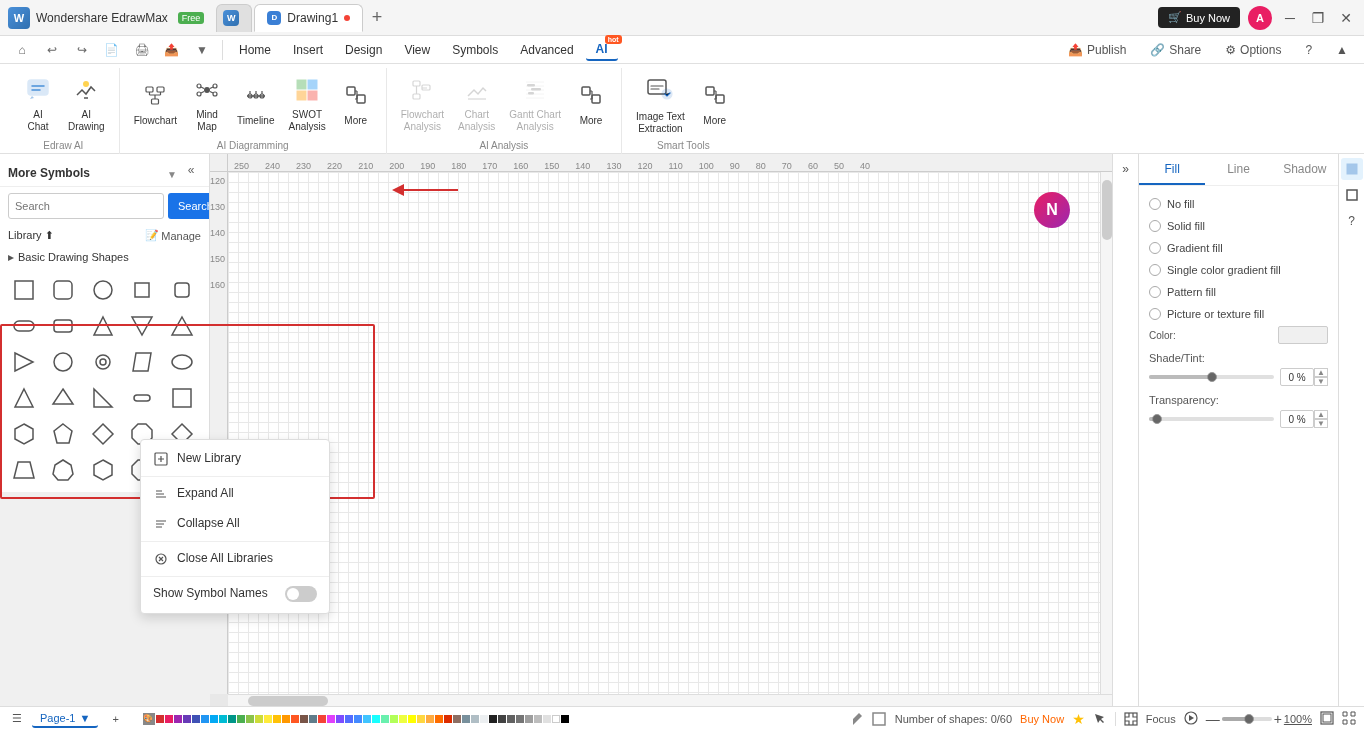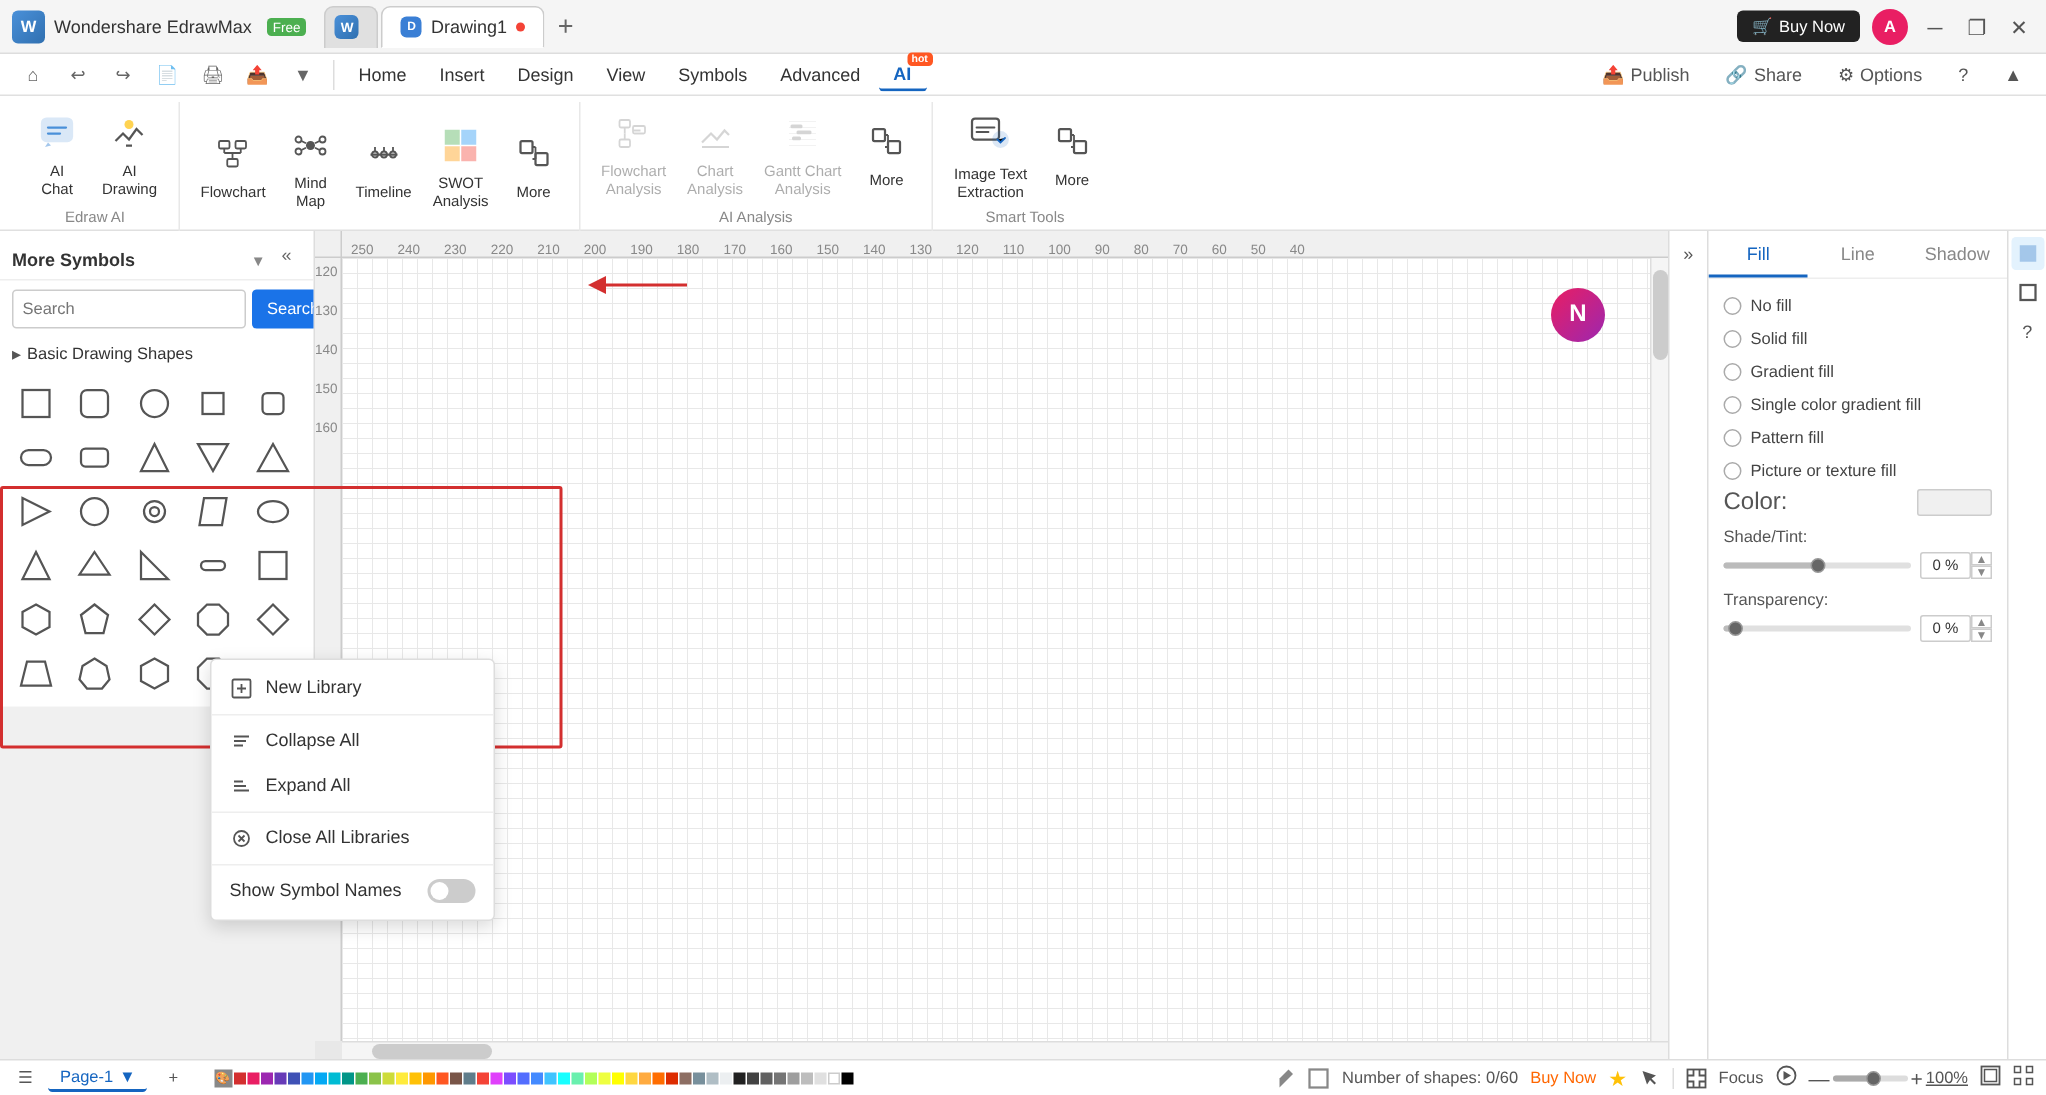--- a/index.html
+++ b/index.html
@@ -218,21 +218,21 @@
       font-size: 11px; color: #333; padding: 2px 0;
     }
     .radio-circle {
       width: 12px; height: 12px; border-radius: 50%; border: 1px solid #aaa;
       flex-shrink: 0;
     }
     .fill-label { font-size: 11px; color: #444; }
     .color-row {
       display: flex; align-items: center; gap: 6px; margin-top: 4px;
     }
-    .color-label { font-size: 16px; color: #555; }
+    .color-label { font-size: 10px; color: #555; }
     .color-swatch {
       width: 50px; height: 18px; background: #f0f0f0; border: 1px solid #ccc;
       border-radius: 2px; margin-left: auto;
     }
     .slider-row { margin-top: 8px; }
     .slider-label { font-size: 11px; color: #555; margin-bottom: 4px; }
     .slider-container { display: flex; align-items: center; gap: 6px; }
     .slider-track {
       flex: 1; height: 4px; background: #e0e0e0; border-radius: 2px; position: relative;
     }
@@ -448,20 +448,23 @@
         <div class="btn-icon">
           <svg width="24" height="24" viewBox="0 0 24 24">
             <rect x="3" y="3" width="8" height="8" rx="1" fill="none" stroke="#555" stroke-width="1.5"></rect>
             <path d="M11 7h2M13 7v8M11 15h2" stroke="#555" stroke-width="1.2"></path>
             <rect x="13" y="11" width="8" height="8" rx="1" fill="none" stroke="#555" stroke-width="1.5"></rect>
           </svg>
         </div>
         <span class="btn-label">More</span>
       </div>
     </div>
+    <div class="toolbar-section-label-row">
+      <span class="toolbar-section-label">AI Diagramming</span>
+    </div>
   </div>
 
   <div class="toolbar-section">
     <div class="toolbar-section-items">
       <div class="toolbar-btn disabled">
         <div class="btn-icon">
           <svg width="24" height="24" viewBox="0 0 24 24">
             <rect x="3" y="3" width="7" height="5" rx="1" fill="none" stroke="#999" stroke-width="1.2"></rect>
             <path d="M6.5 8v4M12 10h5" stroke="#999" stroke-width="1.2"></path>
             <rect x="12" y="7" width="8" height="5" rx="1" fill="none" stroke="#999" stroke-width="1.2"></rect>
@@ -543,20 +546,27 @@
     <div class="symbol-panel">
       <div class="symbol-panel-header">
         <span class="panel-title">More Symbols</span>
         <span style="font-size:10px;color:#888;">▼</span>
         <div class="panel-collapse-btn">«</div>
       </div>
       <div class="search-row">
         <input class="search-input" type="text" placeholder="Search" style="">
         <button class="search-btn">Search</button>
       </div>
+      <div class="library-row">
+        <span class="library-label">Library ⬆</span>
+        <div class="manage-btn">
+          <span>📝</span>
+          <span>Manage</span>
+        </div>
+      </div>
       <div class="library-item">
         <span class="expand-icon">▸</span>
         <span class="library-item-label">Basic Drawing Shapes</span>
       </div>
 
       <div class="shape-grid">
 
         <div class="shape-cell">
             <svg class="shape-svg" viewBox="0 0 24 24">
               <rect x="3" y="3" width="18" height="18" fill="none" stroke="#555" stroke-width="1.5"></rect>
@@ -725,32 +735,32 @@
               <rect x="1" y="1" width="12" height="12" rx="1" fill="none" stroke="#555" stroke-width="1.2"></rect>
               <path d="M4 7h6M7 4v6" stroke="#555" stroke-width="1.2"></path>
             </svg>
         </div>
         <span>New Library</span>
       </div>
       <div class="dropdown-divider"></div>
       <div class="dropdown-item">
         <div class="dropdown-item-icon">
           <svg width="14" height="14" viewBox="0 0 14 14">
-              <path d="M2 4h10M2 7h8M2 10h6" stroke="#555" stroke-width="1.2"></path>
-            </svg>
-        </div>
-        <span>Collapse All</span>
+              <path d="M2 4h6M2 7h8M2 10h10" stroke="#555" stroke-width="1.2"></path>
+            </svg>
+        </div>
+        <span>Expand All</span>
       </div>
       <div class="dropdown-item">
         <div class="dropdown-item-icon">
           <svg width="14" height="14" viewBox="0 0 14 14">
-              <path d="M2 4h6M2 7h8M2 10h10" stroke="#555" stroke-width="1.2"></path>
-            </svg>
-        </div>
-        <span>Expand All</span>
+              <path d="M2 4h10M2 7h8M2 10h6" stroke="#555" stroke-width="1.2"></path>
+            </svg>
+        </div>
+        <span>Collapse All</span>
       </div>
       <div class="dropdown-divider"></div>
       <div class="dropdown-item">
         <div class="dropdown-item-icon">
           <svg width="14" height="14" viewBox="0 0 14 14">
               <circle cx="7" cy="7" r="5" fill="none" stroke="#555" stroke-width="1.2"></circle>
               <path d="M5 5l4 4M9 5L5 9" stroke="#555" stroke-width="1.2"></path>
             </svg>
         </div>
         <span>Close All Libraries</span>

